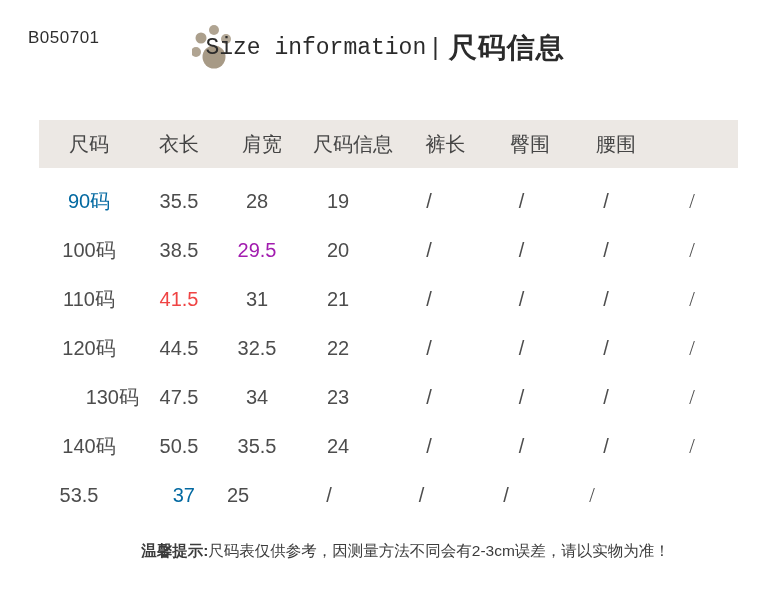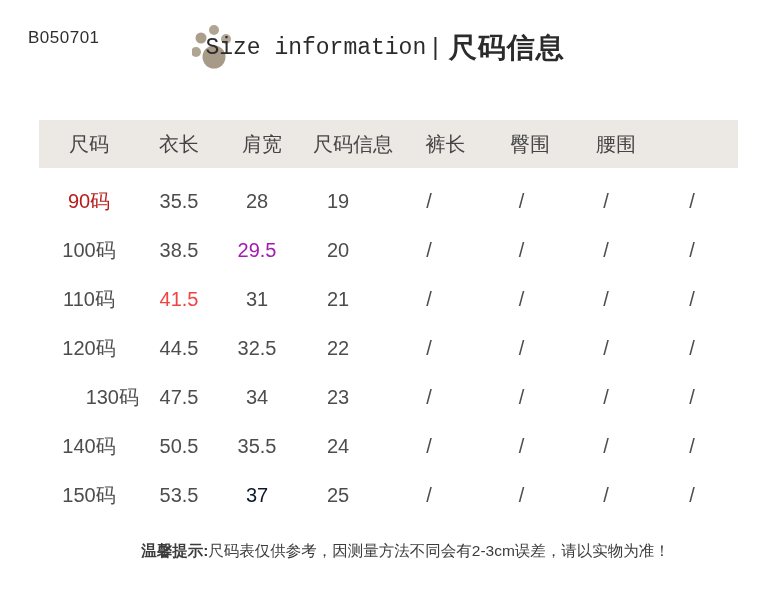--- a/index.html
+++ b/index.html
@@ -52,21 +52,21 @@
     text-align:center;
     font-size:20px;color:#4d4d4d;
   }
   .c0{width:100px;}
   .c1{width:80px;}
   .c2{width:76px;}
   .c3{width:86px;}
   .c4{width:96px;}
   .c5{width:89px;}
   .c6{width:80px;}
-  .c7{width:92px;}
+  .c7{width:92px;font-family:Liberation Serif, serif;}
   .note{
     position:absolute;left:56px;top:541px;width:699px;
     text-align:center;font-size:15.5px;color:#3c3c3c;
   }
   .note-label{font-weight:700;}
 </style>
 </head>
 <body>
 
 <div class="product-code">B050701</div>
@@ -89,21 +89,21 @@
       <div class="cell c0">尺码</div>
       <div class="cell c1">衣长</div>
       <div class="cell c3">肩宽</div>
       <div class="cell c4">尺码信息</div>
       <div class="cell c5">裤长</div>
       <div class="cell c6">臀围</div>
       <div class="cell c7">腰围</div>
     </div>
   <div class="tbody">
       <div class="trow">
-        <div class="cell c0" style="color: #b91c1c;">90码</div>
+        <div class="cell c0" style="color: #0369a1;">90码</div>
         <div class="cell c1" style="color: rgb(77, 77, 77);">35.5</div>
         <div class="cell c2" style="color: rgb(77, 77, 77);">28</div>
         <div class="cell c3" style="color: rgb(77, 77, 77);">19</div>
         <div class="cell c4" style="color: rgb(77, 77, 77);">/</div>
         <div class="cell c5" style="color: rgb(77, 77, 77);">/</div>
         <div class="cell c6" style="color: rgb(77, 77, 77);">/</div>
         <div class="cell c7" style="color: rgb(77, 77, 77);">/</div>
       </div>
       <div class="trow">
         <div class="cell c0" style="color: rgb(77, 77, 77);">100码</div>
@@ -149,23 +149,22 @@
         <div class="cell c0" style="color: rgb(77, 77, 77);">140码</div>
         <div class="cell c1" style="color: rgb(77, 77, 77);">50.5</div>
         <div class="cell c2" style="color: rgb(77, 77, 77);">35.5</div>
         <div class="cell c3" style="color: rgb(77, 77, 77);">24</div>
         <div class="cell c4" style="color: rgb(77, 77, 77);">/</div>
         <div class="cell c5" style="color: rgb(77, 77, 77);">/</div>
         <div class="cell c6" style="color: rgb(77, 77, 77);">/</div>
         <div class="cell c7" style="color: rgb(77, 77, 77);">/</div>
       </div>
       <div class="trow">
-        <div class="cell c0" style="color: rgb(77, 77, 77);">150码</div>
         <div class="cell c1" style="color: rgb(77, 77, 77);">53.5</div>
-        <div class="cell c2" style="color: #0f172a;">37</div>
+        <div class="cell c2" style="color: #0369a1; text-align: right;">37</div>
         <div class="cell c3" style="color: rgb(77, 77, 77);">25</div>
         <div class="cell c4" style="color: rgb(77, 77, 77);">/</div>
         <div class="cell c5" style="color: rgb(77, 77, 77);">/</div>
         <div class="cell c6" style="color: rgb(77, 77, 77);">/</div>
         <div class="cell c7" style="color: rgb(77, 77, 77);">/</div>
       </div>
     </div>
 </div>
 
 <div class="note">

